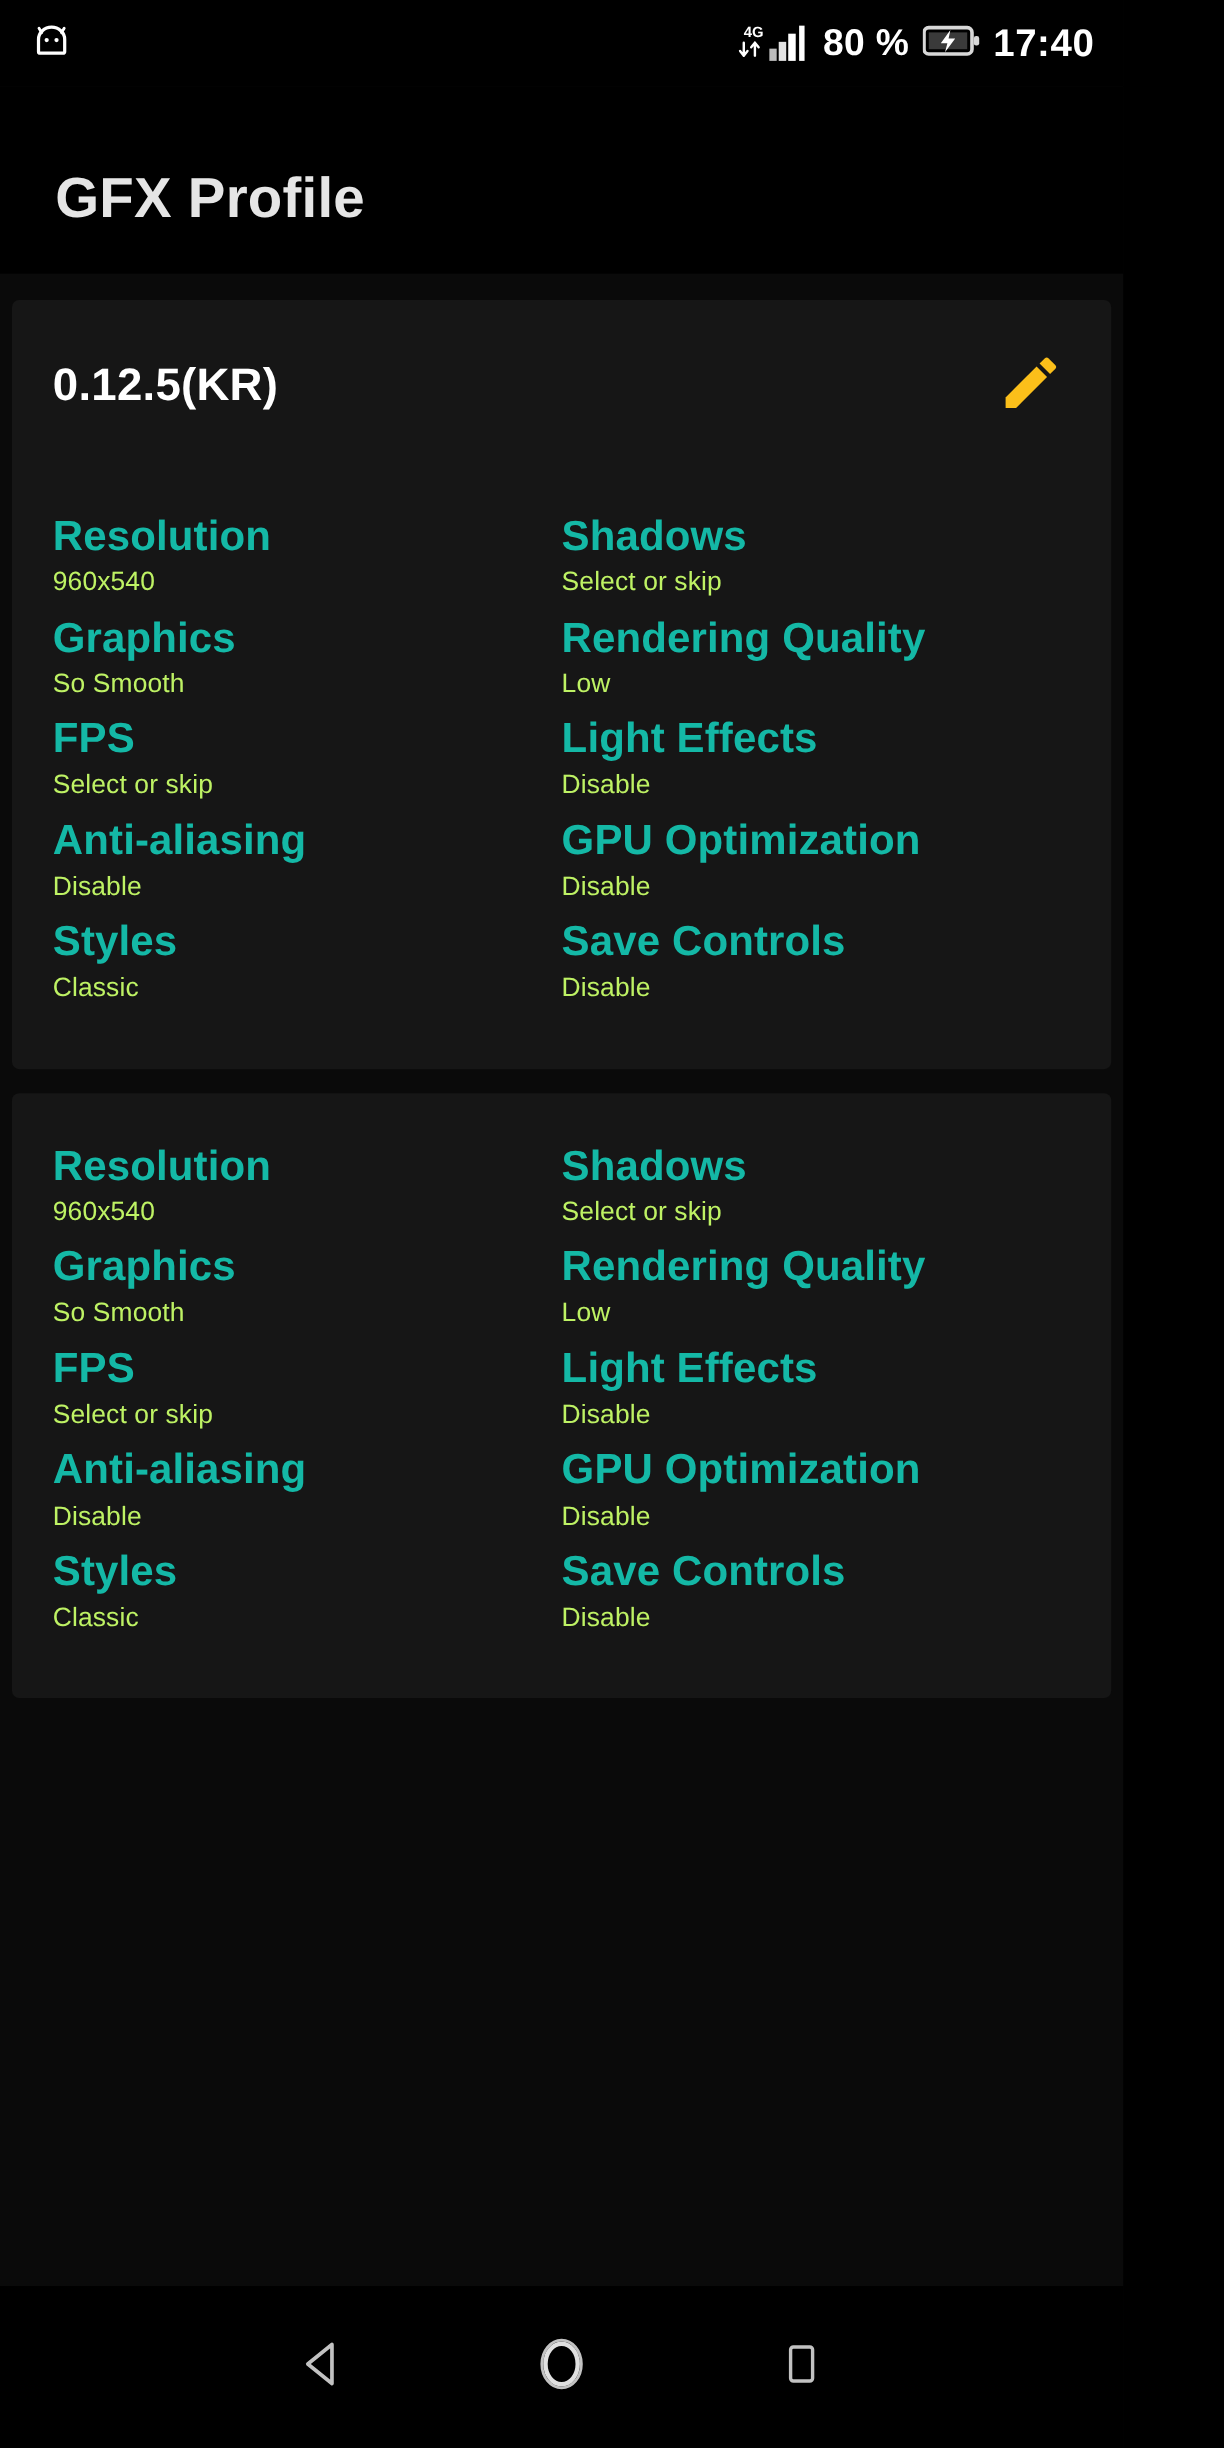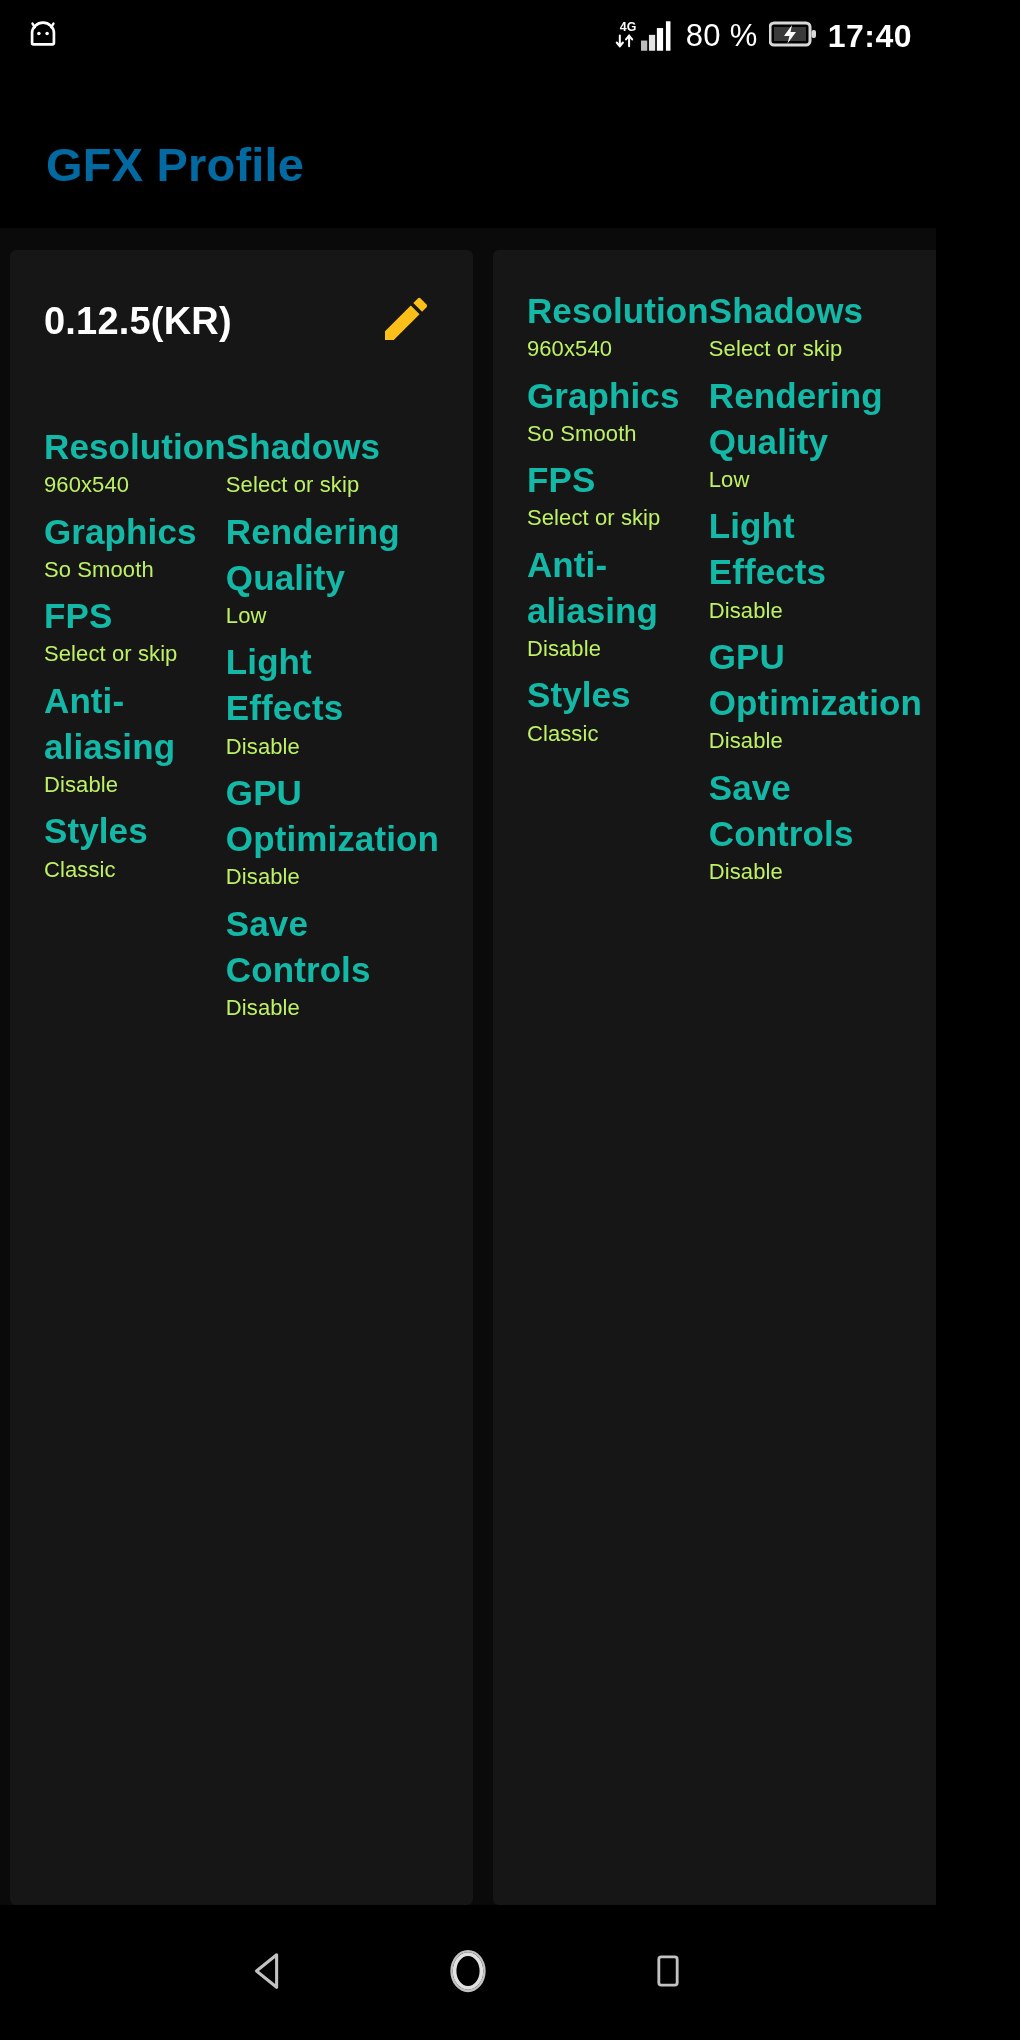--- a/index.html
+++ b/index.html
@@ -19,49 +19,49 @@
   
   .statusbar {
     height:72px; flex:0 0 72px;
     background:#000;
     display:flex; align-items:center;
     padding:0 24px 0 26px;
     color:#fff;
   }
   .sb-left { display:flex; align-items:center; gap:12px; }
   .sb-right { margin-left:auto; display:flex; align-items:center; gap:11px; }
-  .sb-text { font-size:31px; font-weight:400; letter-spacing:0.3px; color:#fff; }
+  .sb-text { font-size:31px; font-weight:700; letter-spacing:0.3px; color:#fff; }
   .sb-time { font-size:32px; font-weight:700; letter-spacing:0.5px; color:#fff; }
   .net-group { display:flex; align-items:flex-end; gap:2px; }
 
   
   .appbar {
     height:156px; flex:0 0 156px;
     background:#000;
     display:flex; align-items:center;
     padding:0 34px 0 46px;
   }
   .app-title {
-    font-size:47px; font-weight:700; color:#0369a1;
+    font-size:47px; font-weight:700; color:#e5e5e5;
     letter-spacing:0.2px;
     margin-top:28px;
   }
   .add-profile {
     margin-left:auto;
     font-size:31px; font-weight:700; color:#fff;
     letter-spacing:1.2px;
     padding:14px 12px;
     cursor:pointer;
   }
 
   
   .card-list {
     flex:1 1 auto;
     padding:22px 10px 0 10px;
-    display:flex; gap:20px;
+    display:flex; flex-direction:column; gap:20px;
     overflow:hidden;
   }
   .card {
     background:#161616;
     border-radius:6px;
     padding:38px 34px 44px 34px;
     position:relative;
   }
   .card-head {
     display:flex; align-items:center;

